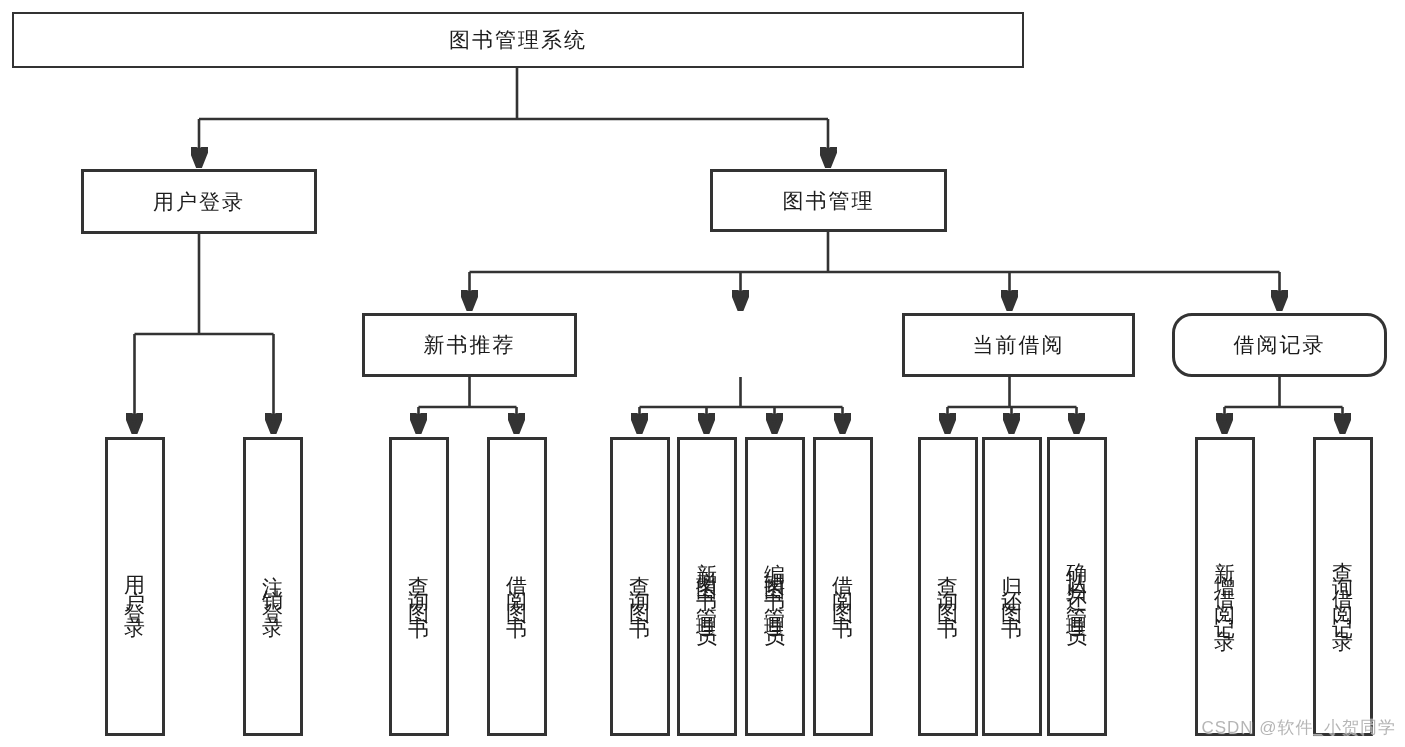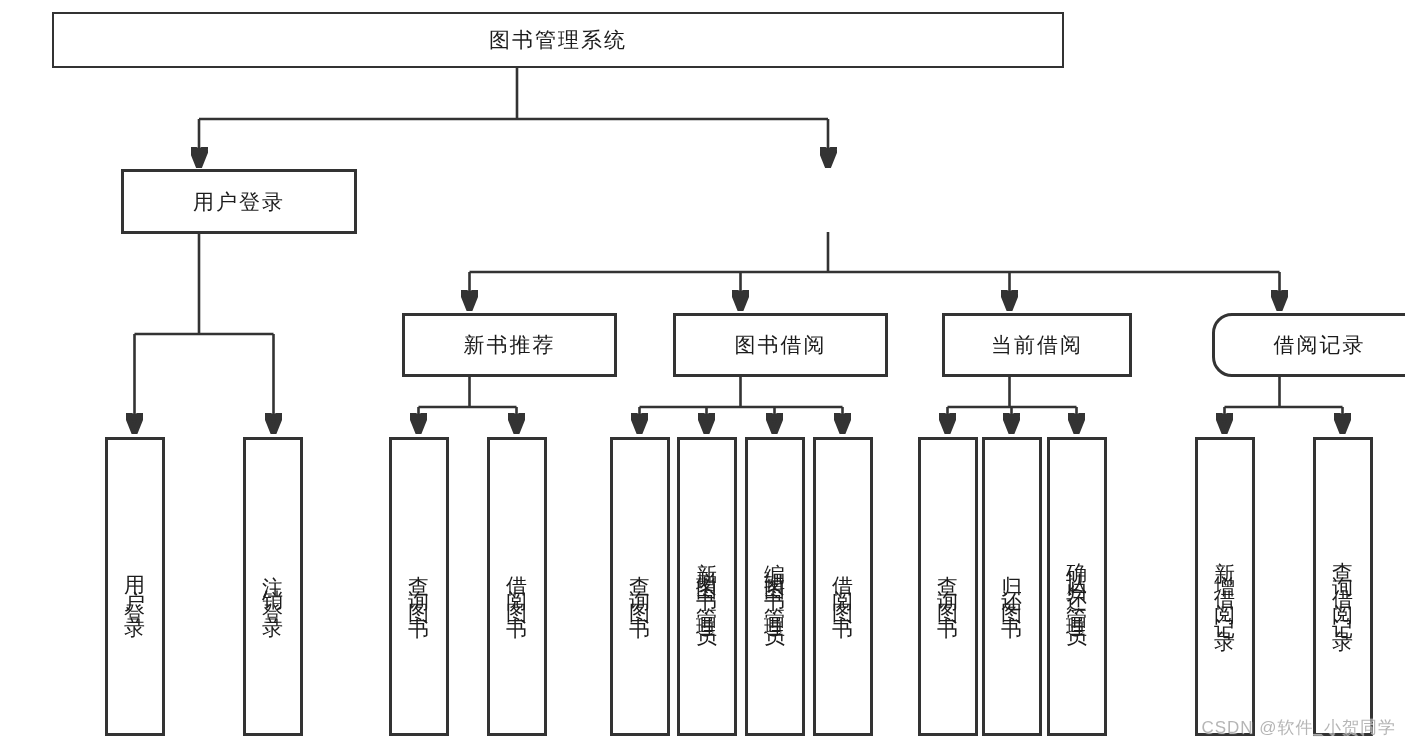--- a/index.html
+++ b/index.html
@@ -21,21 +21,21 @@
   #wires .arrowhead{fill:var(--line);}
   .node{
     position:absolute;
     background:#fff;
     border:3px solid var(--line);
     box-sizing:border-box;
     display:flex;align-items:center;justify-content:center;
     color:var(--text);
     z-index:2;
   }
-  .hnode{font-size:21px;letter-spacing:2px;margin-left:40px;}
+  .hnode{font-size:21px;letter-spacing:2px;}
   .root{border-width:2.4px;}
   .vnode{top:437px;width:60px;height:299px;}
   .vnode span{
     writing-mode:vertical-rl;
     line-height:1;
     font-size:21px;
     letter-spacing:14px;
   }
   .vnode.tight span{letter-spacing:9px;}
   #watermark{
@@ -96,28 +96,28 @@
     <line x1="1342.5" y1="407" x2="1342.5" y2="433" marker-end="url(#ah)"></line>
   </svg>
 
   <div class="node hnode root" style="left:12px;top:12px;width:1012px;height:56px;">
     <span>图书管理系统</span>
   </div>
 
   <div class="node hnode" style="left:81px;top:169px;width:236px;height:65px;">
     <span>用户登录</span>
   </div>
+  <div class="node hnode" style="left:710px;top:169px;width:237px;height:63px;">
+    <span>图书管理</span>
+  </div>
 
   <div class="node hnode" style="left:362px;top:313px;width:215px;height:64px;">
     <span>新书推荐</span>
   </div>
-  <div class="node hnode" style="left:633px;top:313px;width:215px;height:64px;">
-    <span>图书借阅</span>
-  </div>
-  <div class="node hnode" style="left:902px;top:313px;width:190px;height:64px;">
+  <div class="node hnode" style="left:902px;top:313px;width:233px;height:64px;">
     <span>当前借阅</span>
   </div>
   <div class="node hnode" style="left:1172px;top:313px;width:215px;height:64px;border-radius:20px;">
     <span>借阅记录</span>
   </div>
 
   <div class="node vnode" style="left:105px;">
     <span>用户登录</span>
   </div>
   <div class="node vnode" style="left:243px;">

